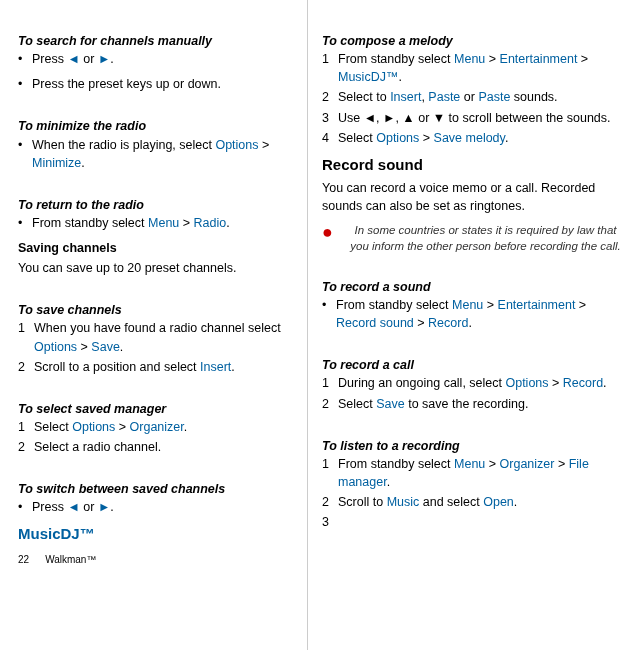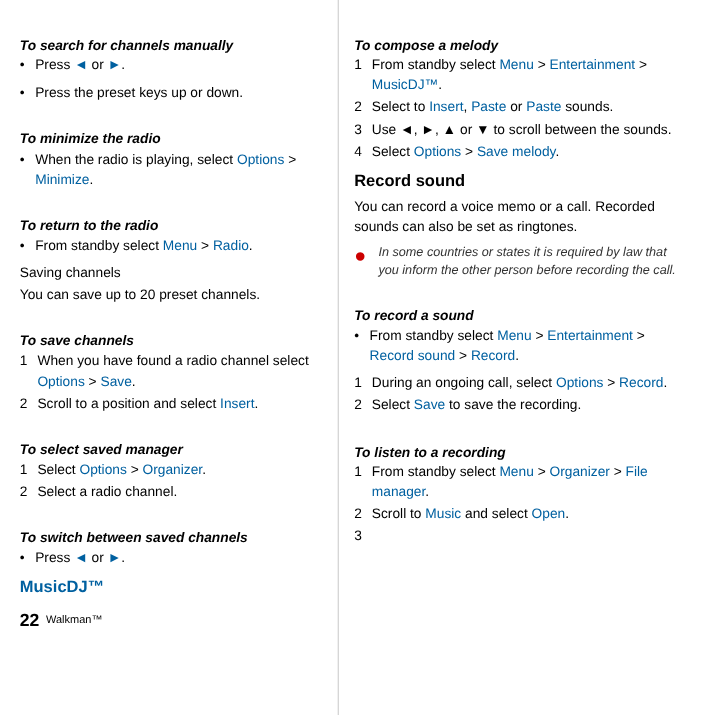--- a/index.html
+++ b/index.html
@@ -59,23 +59,23 @@
     .link {
       color: #0060a0;
     }
     .section-heading {
       font-size: 15px;
       font-weight: bold;
       color: #000;
       margin: 6px 0 3px 0;
     }
     .page-num {
-      font-size: 16px;
-      font-weight: bold;
-      margin-right: 6px;
+      font-size: 10px;
+      font-weight: normal;
+      margin-right: 16px;
     }
     .footer-label {
       font-size: 10px;
     }
     .note-box {
       display: flex;
       align-items: flex-start;
       background: #fff;
       border: none;
       margin: 6px 0 6px 0;
@@ -85,23 +85,24 @@
       font-size: 18px;
       color: #c00;
       margin-right: 4px;
       line-height: 1.2;
     }
     .note-text {
       font-size: 11.5px;
       font-style: italic;
       color: #333;
       line-height: 1.4;
+      text-align: center;
     }
     .saving-channels-heading {
-      font-weight: normal;
+      font-weight: bold;
       margin-bottom: 2px;
     }
     .musicdj-heading {
       font-size: 15px;
       font-weight: bold;
       color: #0060a0;
       margin: 6px 0 2px 0;
     }
   </style>
 </head>
@@ -223,20 +224,21 @@
 
     <div class="section">
       <div class="italic-bold">To record a sound</div>
       <div class="bullet-item">
         <span class="bullet">•</span>
         <span>From standby select <span class="link">Menu</span> &gt; <span class="link">Entertainment</span> &gt; <span class="link">Record sound</span> &gt; <span class="link">Record</span>.</span>
       </div>
     </div>
 
     <div class="section">
+      <div class="italic-bold">To record a call</div>
       <div class="numbered-item">
         <span class="num">1</span>
         <span>During an ongoing call, select <span class="link">Options</span> &gt; <span class="link">Record</span>.</span>
       </div>
       <div class="numbered-item">
         <span class="num">2</span>
         <span>Select <span class="link">Save</span> to save the recording.</span>
       </div>
     </div>
 

